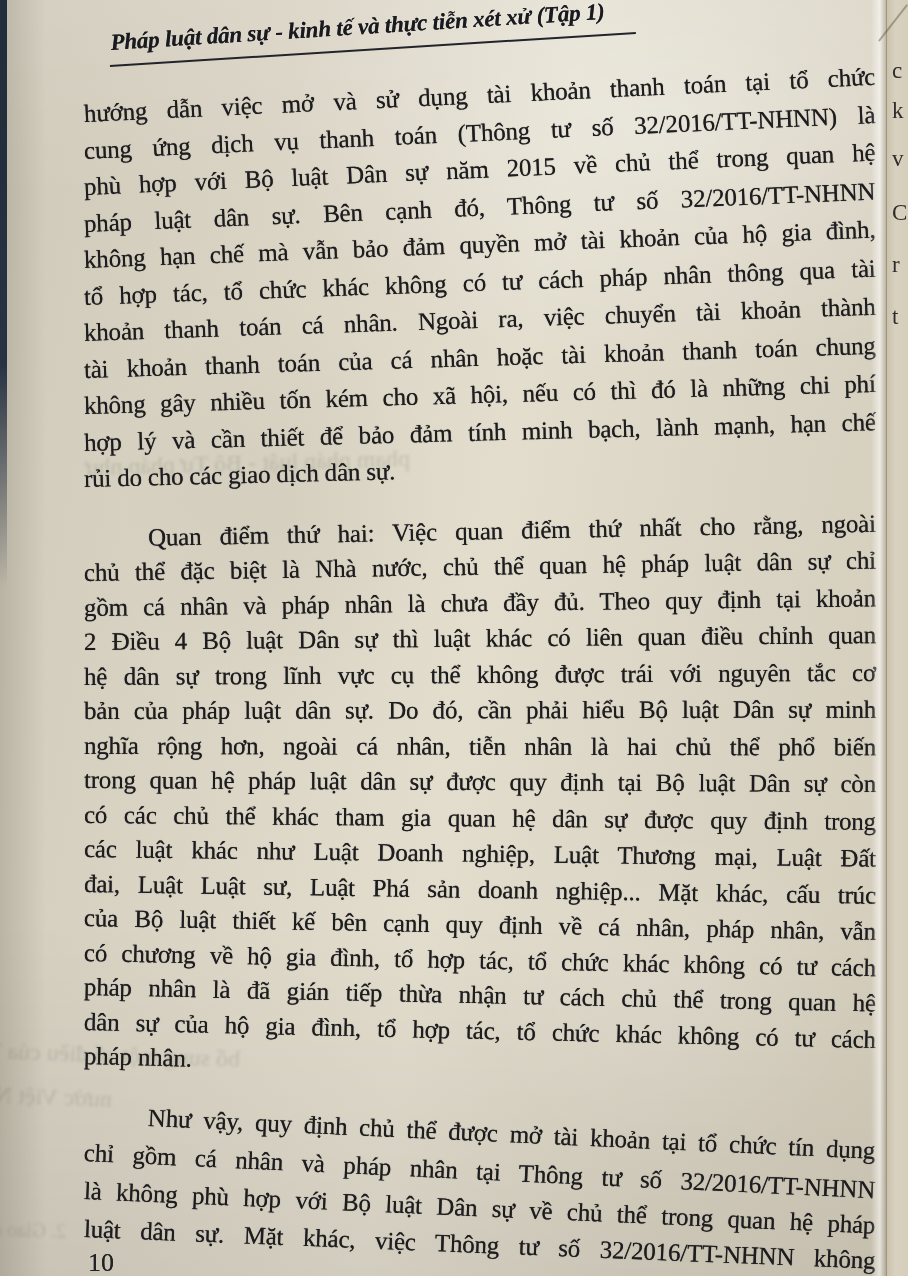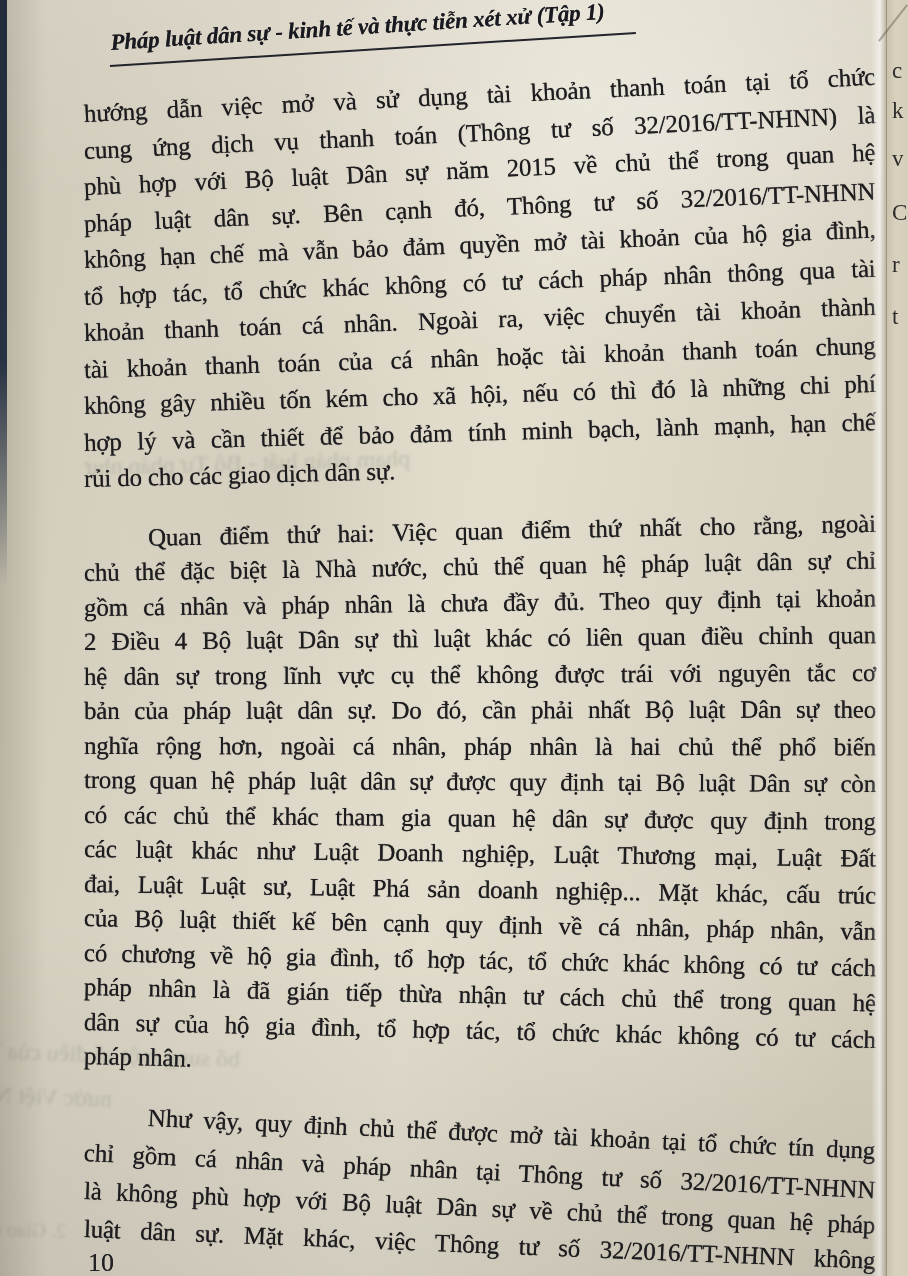--- a/index.html
+++ b/index.html
@@ -90,22 +90,22 @@
     </div>
 
     <div class="gap1"></div>
 
     <div class="p2">
       <div class="line ind" style="transform:rotate(-1.1deg)">Quan điểm thứ hai: Việc quan điểm thứ nhất cho rằng, ngoài</div>
       <div class="line" style="transform:rotate(-0.9deg)">chủ thể đặc biệt là Nhà nước, chủ thể quan hệ pháp luật dân sự chỉ</div>
       <div class="line" style="transform:rotate(-0.7deg)">gồm cá nhân và pháp nhân là chưa đầy đủ. Theo quy định tại khoản</div>
       <div class="line" style="transform:rotate(-0.5deg)">2 Điều 4 Bộ luật Dân sự thì luật khác có liên quan điều chỉnh quan</div>
       <div class="line" style="transform:rotate(-0.3deg)">hệ dân sự trong lĩnh vực cụ thể không được trái với nguyên tắc cơ</div>
-      <div class="line" style="transform:rotate(-0.1deg)">bản của pháp luật dân sự. Do đó, cần phải nhất Bộ luật Dân sự theo</div>
-      <div class="line" style="transform:rotate(0.1deg)">nghĩa rộng hơn, ngoài cá nhân, pháp nhân là hai chủ thể phổ biến</div>
+      <div class="line" style="transform:rotate(-0.1deg)">bản của pháp luật dân sự. Do đó, cần phải hiểu Bộ luật Dân sự minh</div>
+      <div class="line" style="transform:rotate(0.1deg)">nghĩa rộng hơn, ngoài cá nhân, tiễn nhân là hai chủ thể phổ biến</div>
       <div class="line" style="transform:rotate(0.3deg)">trong quan hệ pháp luật dân sự được quy định tại Bộ luật Dân sự còn</div>
       <div class="line" style="transform:rotate(0.5deg)">có các chủ thể khác tham gia quan hệ dân sự được quy định trong</div>
       <div class="line" style="transform:rotate(0.7deg)">các luật khác như Luật Doanh nghiệp, Luật Thương mại, Luật Đất</div>
       <div class="line" style="transform:rotate(0.85deg)">đai, Luật Luật sư, Luật Phá sản doanh nghiệp... Mặt khác, cấu trúc</div>
       <div class="line" style="transform:rotate(1.0deg)">của Bộ luật thiết kế bên cạnh quy định về cá nhân, pháp nhân, vẫn</div>
       <div class="line" style="transform:rotate(1.1deg)">có chương về hộ gia đình, tổ hợp tác, tổ chức khác không có tư cách</div>
       <div class="line" style="transform:rotate(1.2deg)">pháp nhân là đã gián tiếp thừa nhận tư cách chủ thể trong quan hệ</div>
       <div class="line" style="transform:rotate(1.3deg)">dân sự của hộ gia đình, tổ hợp tác, tổ chức khác không có tư cách</div>
       <div class="line end" style="transform:rotate(1.4deg)">pháp nhân.</div>
     </div>

